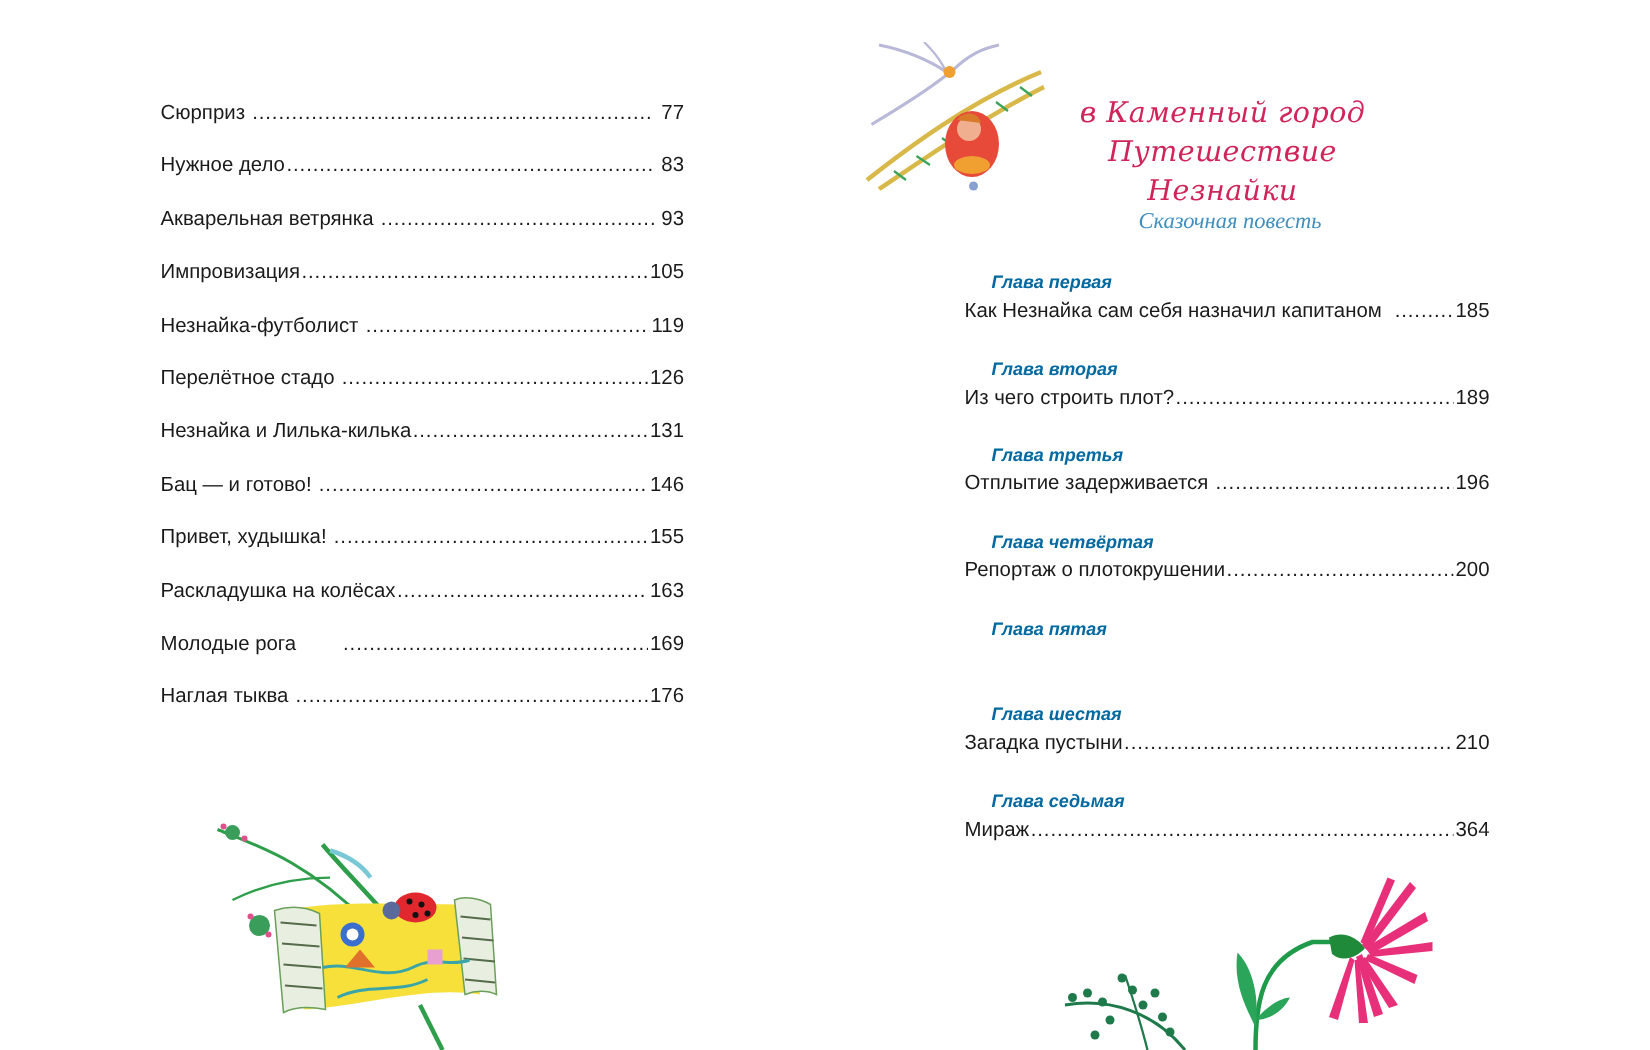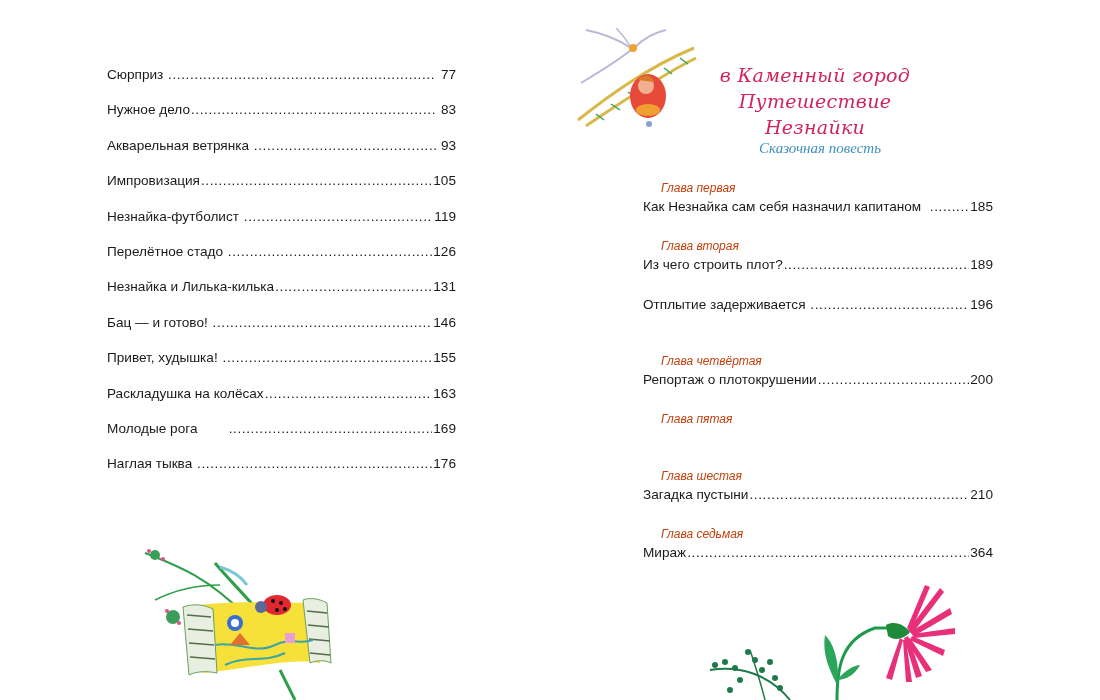--- a/index.html
+++ b/index.html
@@ -23,21 +23,21 @@
   
   .header-art { position: absolute; left: 26px; top: 28px; width: 122px; height: 104px; }
   .book-title { position: absolute; left: 160px; top: 62px; width: 210px; text-align: center;
     font-family: "DejaVu Serif", serif; font-style: italic; color: #d0245a; font-size: 19px; line-height: 26px; letter-spacing: 0.3px; }
   .book-subtitle { position: absolute; left: 150px; top: 140px; width: 240px; text-align: center;
     font-family: "Liberation Serif", serif; color: #3f8fbf; font-size: 15px; font-style: italic; }
 
   
   .toc-right { position: absolute; left: 93px; top: 181px; width: 350px; }
   .chapter { height: 57.7px; }
-  .chapter-label { font-style: italic; font-size: 12px; line-height: 14px; padding-left: 18px; color: #c2410c; height: 17px; }
+  .chapter-label { font-style: italic; font-size: 12px; line-height: 14px; padding-left: 18px; color: #0369a1; height: 17px; font-weight: bold; }
   .chapter .entry-line { font-size: 13.6px; }
 
   .illus { position: absolute; }
 </style>
 </head>
 <body>
 
 <div class="page page-left">
   <div class="toc-left">
     <div class="entry">
@@ -158,20 +158,21 @@
     </div>
     <div class="chapter">
       <div class="chapter-label">Глава вторая</div>
       <div class="entry-line">
           <span class="entry-title">Из чего строить плот?</span>
           <span class="entry-leader"></span>
           <span class="entry-page">189</span>
         </div>
     </div>
     <div class="chapter">
+      <div class="chapter-label">Глава третья</div>
       <div class="entry-line"><span class="entry-title">Отплытие задерживается</span>&nbsp;<span class="entry-leader"></span><span class="entry-page">196</span></div>
     </div>
     <div class="chapter">
       <div class="chapter-label">Глава четвёртая</div>
       <div class="entry-line">
           <span class="entry-title">Репортаж о плотокрушении</span>
           <span class="entry-leader"></span>
           <span class="entry-page">200</span>
         </div>
     </div>

